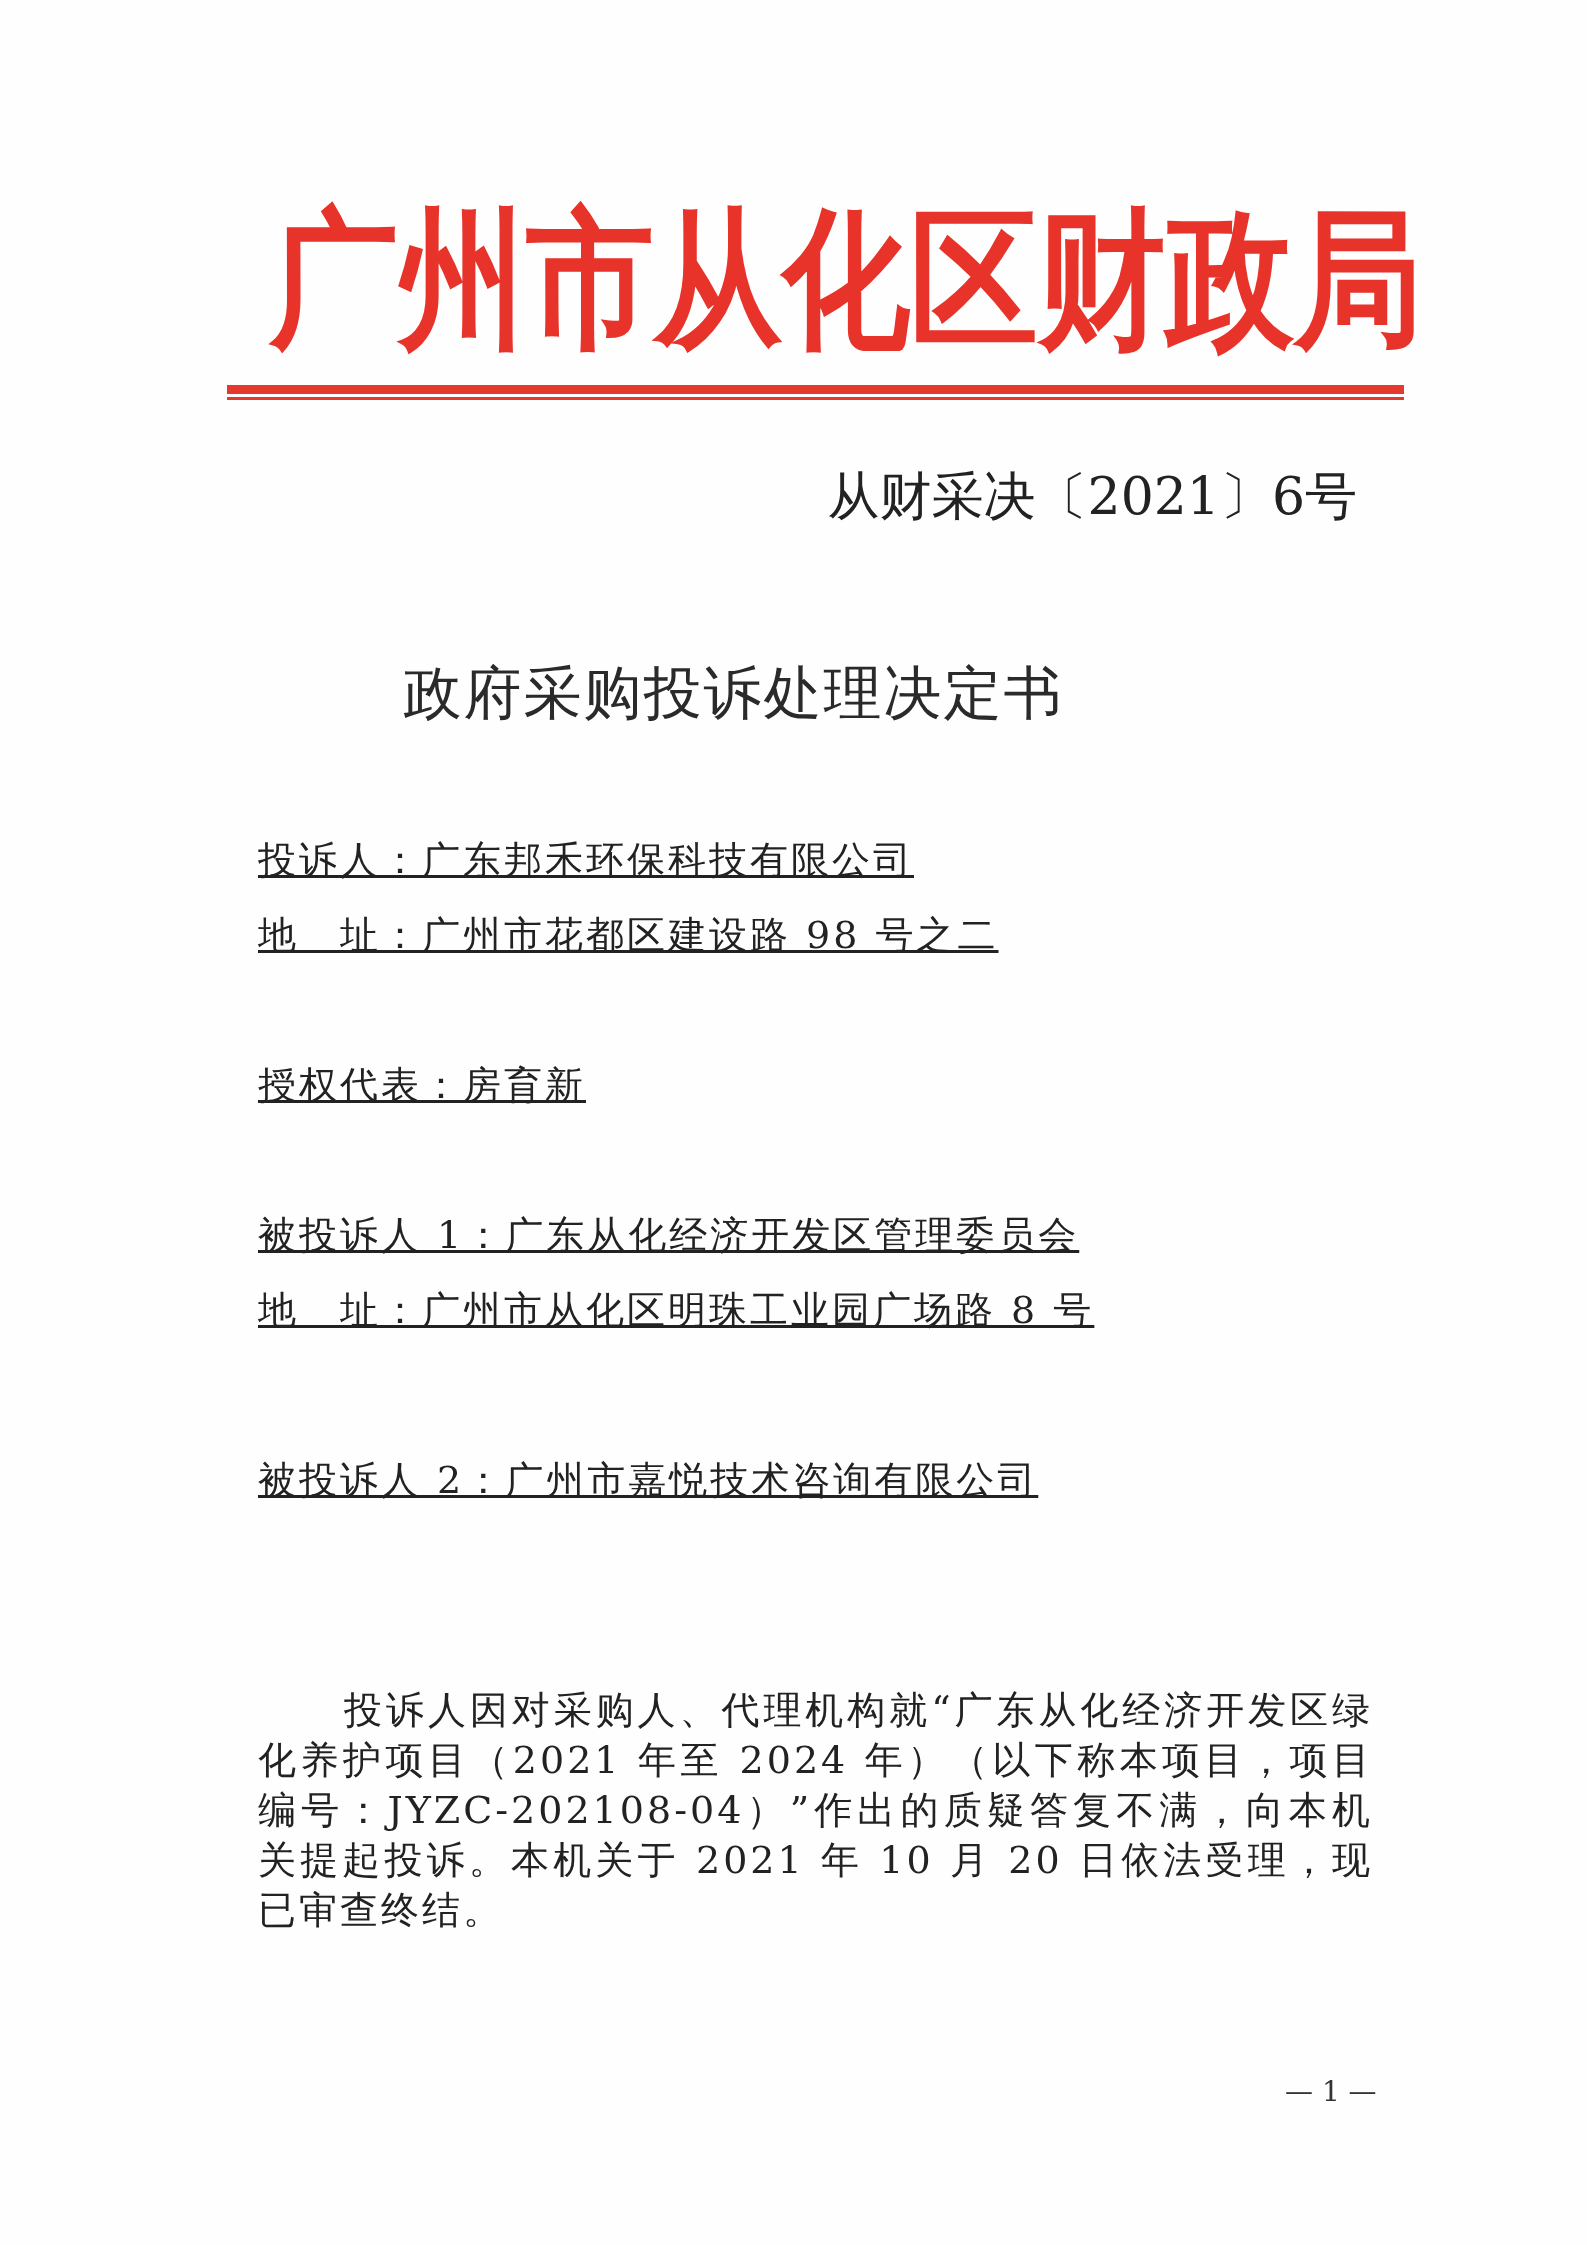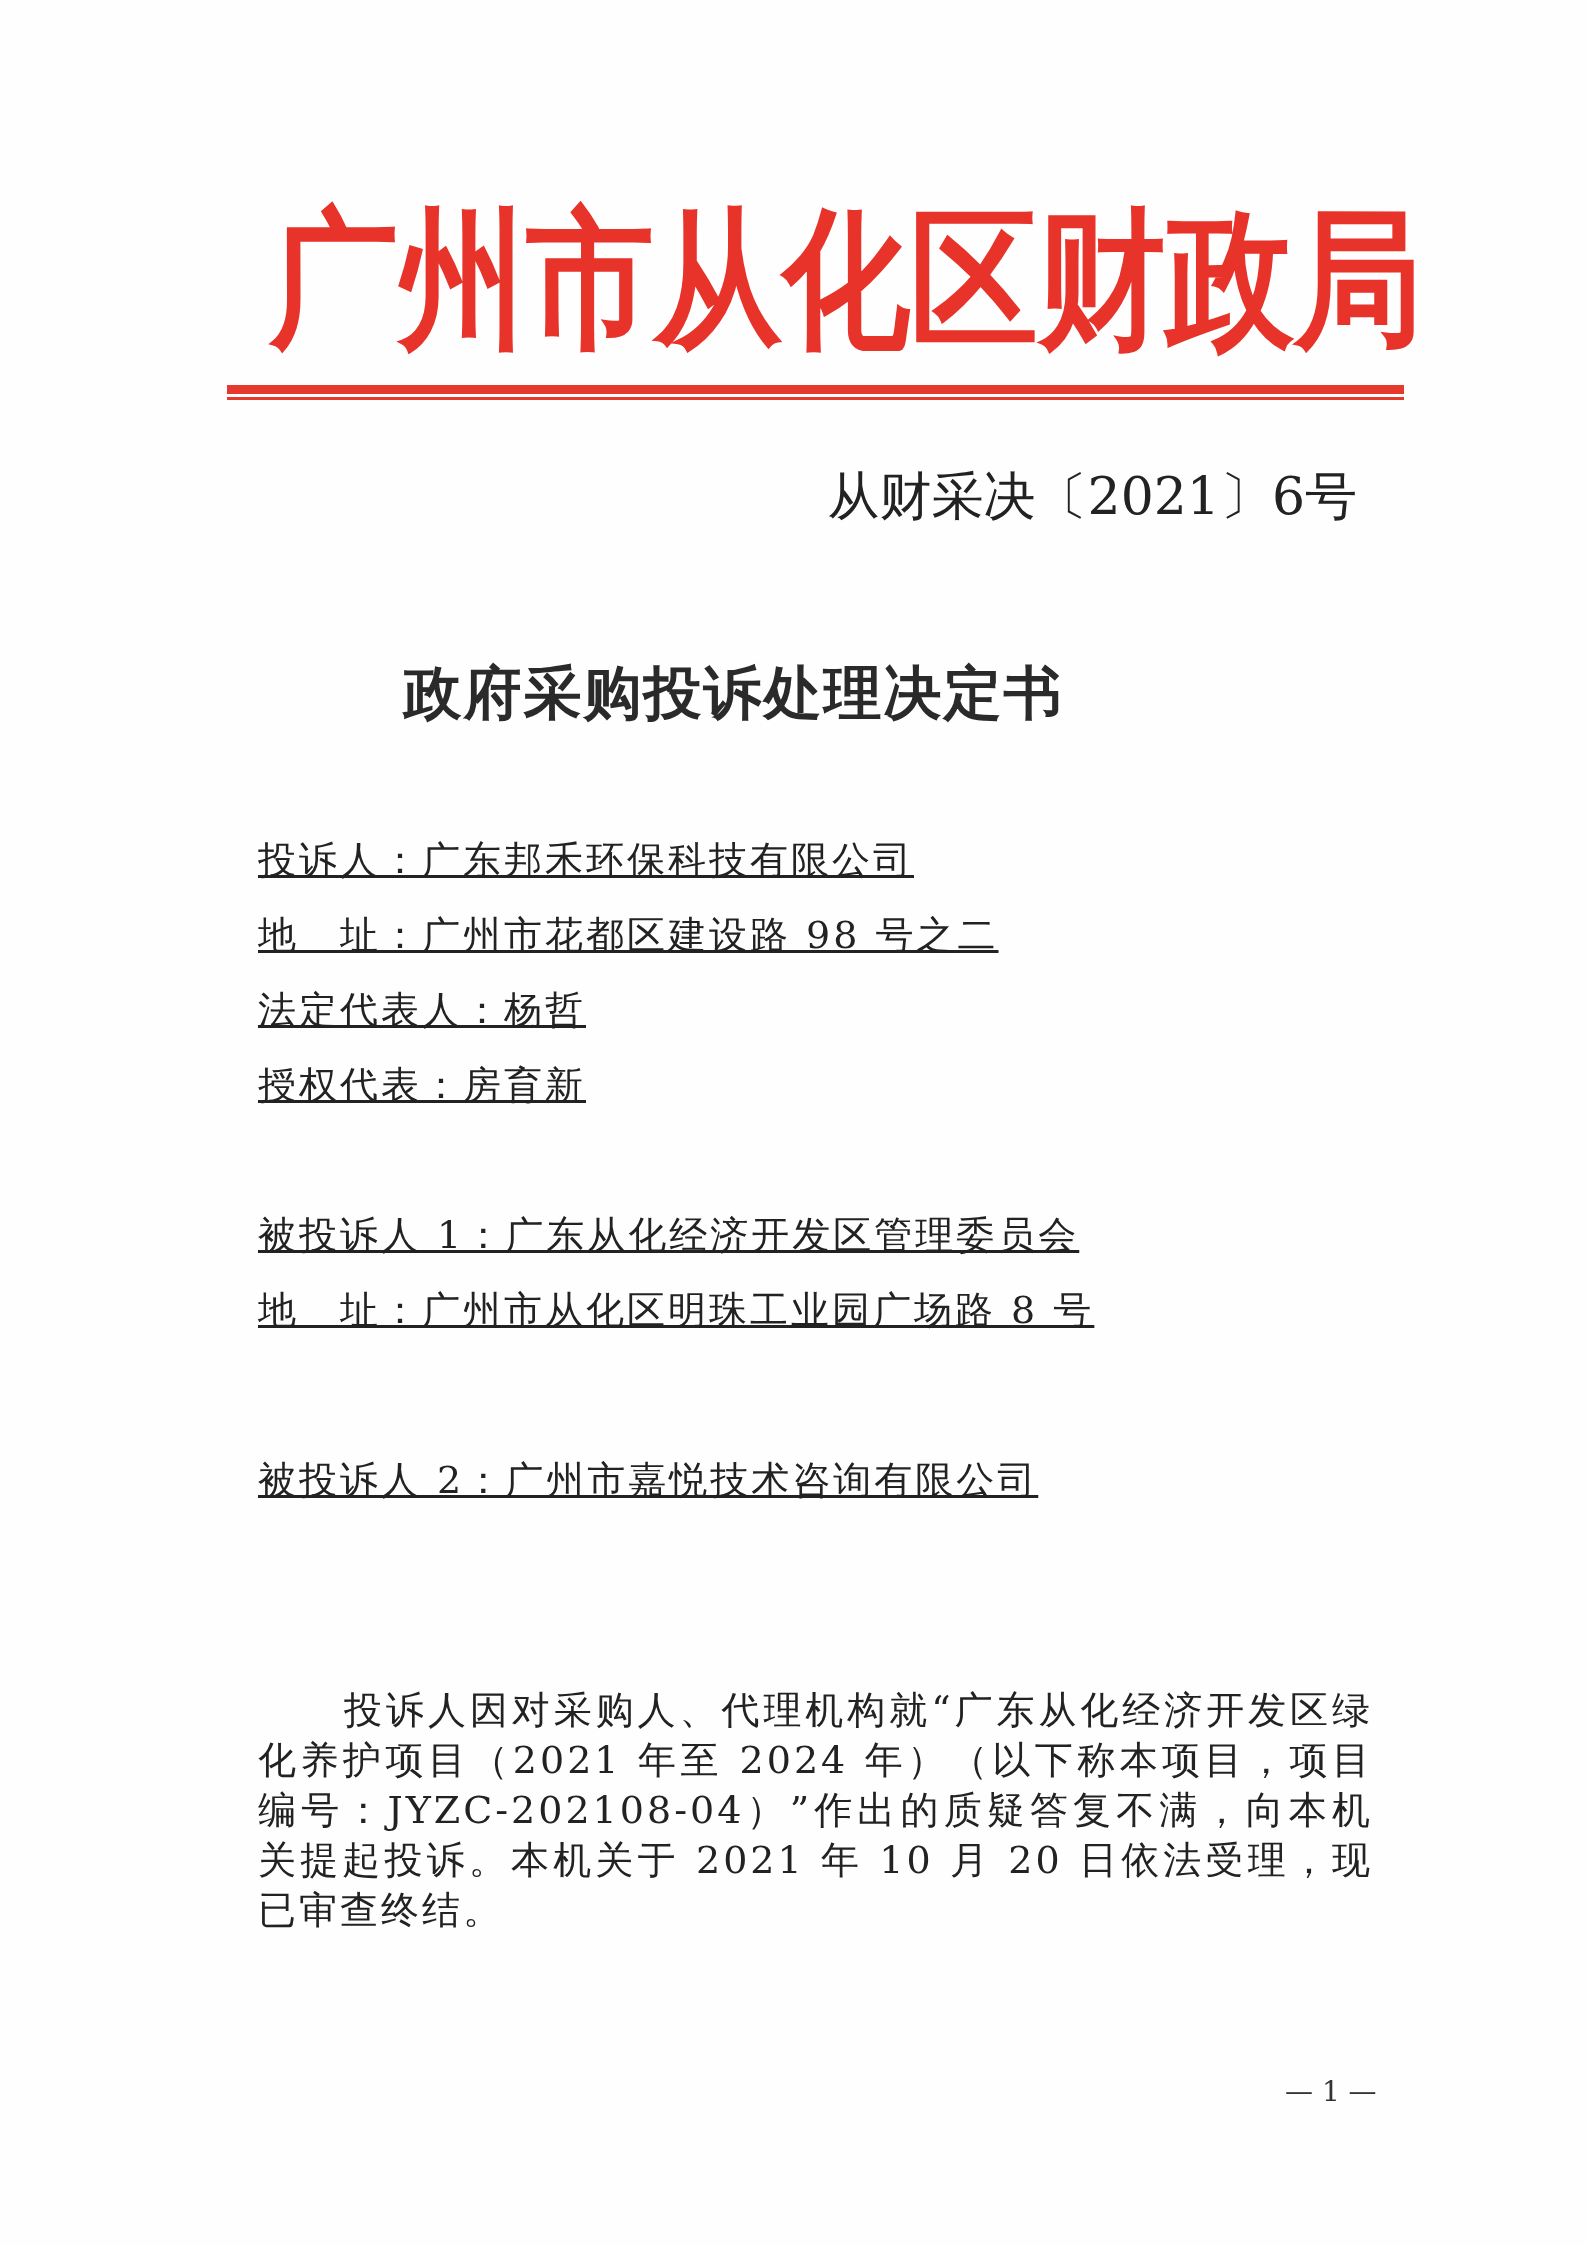--- a/index.html
+++ b/index.html
@@ -14,21 +14,21 @@
   }
   .masthead span { display: inline-block; }
   .rule-thick { position: absolute; left: 227px; top: 385px; width: 1177px; height: 9px; background: #e5392d; }
   .rule-thin  { position: absolute; left: 227px; top: 397px; width: 1177px; height: 3px; background: #e5392d; }
   .docno {
     position: absolute; right: 230px; top: 462px;
     font-family: "DejaVu Serif", serif; font-size: 52px; color: #222;
   }
   .doctitle {
     position: absolute; left: 0; width: 1467px; top: 655px; text-align: center;
-    font-family: "DejaVu Serif", serif; font-weight: bold; font-size: 58px; color: #2a2a2a;
+    font-family: "DejaVu Serif", serif; font-weight: normal; font-size: 58px; color: #2a2a2a;
     letter-spacing: 2px;
   }
   .body-text {
     font-family: "DejaVu Serif", serif; font-size: 38px; color: #222; letter-spacing: 3px;
     position: absolute; left: 258px; white-space: nowrap; text-decoration: underline;
   }
   .para {
     position: absolute; left: 258px; top: 1685px; width: 1115px;
     font-family: "DejaVu Serif", serif; font-size: 38px; color: #222;
     line-height: 50px; letter-spacing: 3px; text-indent: 86px; text-align: justify;
@@ -57,21 +57,20 @@
 
   <div class="rule-thick"></div>
   <div class="rule-thin"></div>
 
   <div class="docno">从财采决〔2021〕6号</div>
 
   <div class="doctitle">政府采购投诉处理决定书</div>
 
   <div class="body-text" style="top:835px">投诉人：广东邦禾环保科技有限公司</div>
   <div class="body-text" style="top:910px">地　址：广州市花都区建设路 98 号之二</div>
-  <div class="body-text" style="top:985px">法定代表人：杨哲</div>
   <div class="body-text" style="top:1060px">授权代表：房育新</div>
 
   <div class="body-text" style="top:1210px">被投诉人 1：广东从化经济开发区管理委员会</div>
   <div class="body-text" style="top:1285px">地　址：广州市从化区明珠工业园广场路 8 号</div>
 
   <div class="body-text" style="top:1455px">被投诉人 2：广州市嘉悦技术咨询有限公司</div>
 
   <div class="para">投诉人因对采购人、代理机构就“广东从化经济开发区绿化养护项目（2021 年至 2024 年）（以下称本项目，项目编号：JYZC-202108-04）”作出的质疑答复不满，向本机关提起投诉。本机关于 2021 年 10 月 20 日依法受理，现已审查终结。</div>
 
   <div class="pageno">— 1 —</div>

